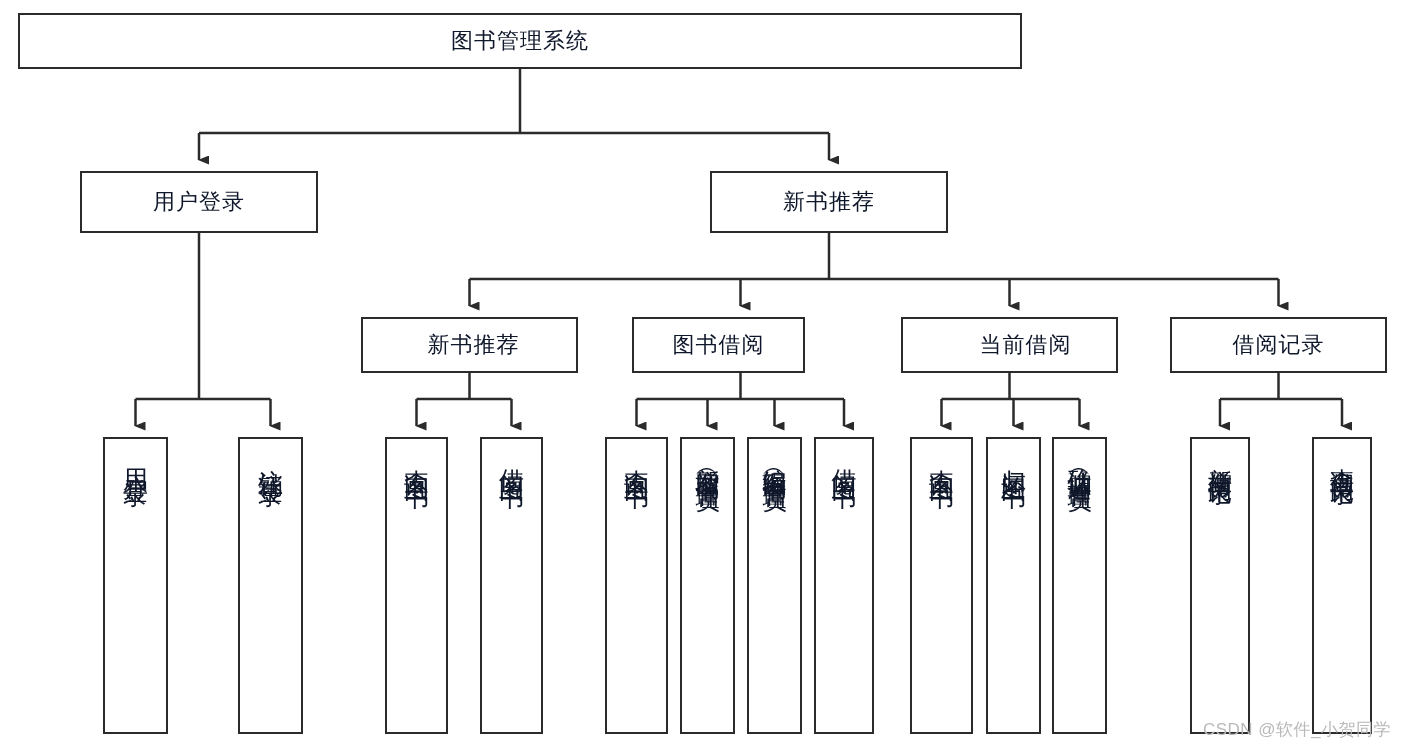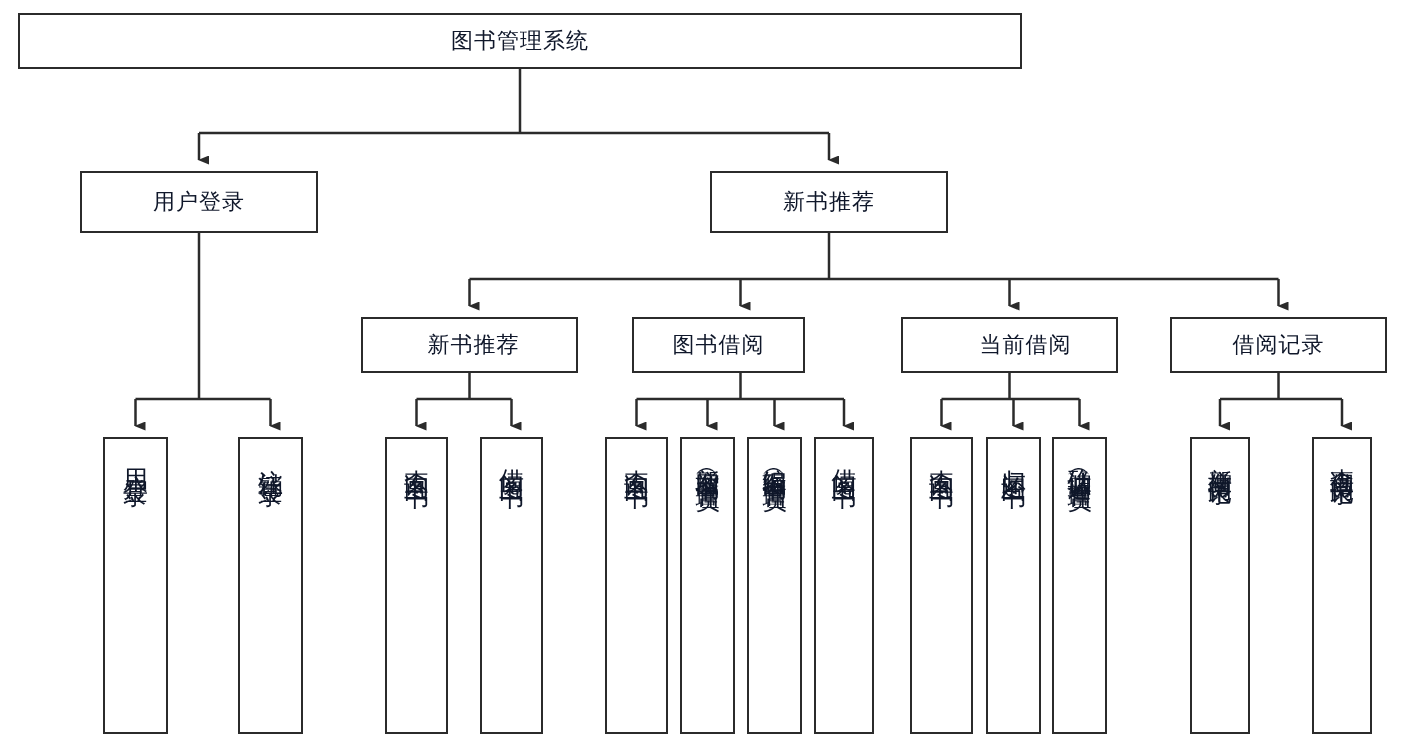--- a/index.html
+++ b/index.html
@@ -175,13 +175,14 @@
         <span class="node-label">确认归还（管理员）</span>
       </div>
       <div class="node vert tall-text" style="left: 1190px; top: 437px; width: 60px; height: 297px;">
         <span class="node-label">新增借阅记录</span>
       </div>
       <div class="node vert tall-text" style="left: 1312px; top: 437px; width: 60px; height: 297px;">
         <span class="node-label">查询借阅记录</span>
       </div>
     </div>
 
+  <div id="watermark">CSDN @软件_小贺同学</div>
 </div>
 
 </body></html>

